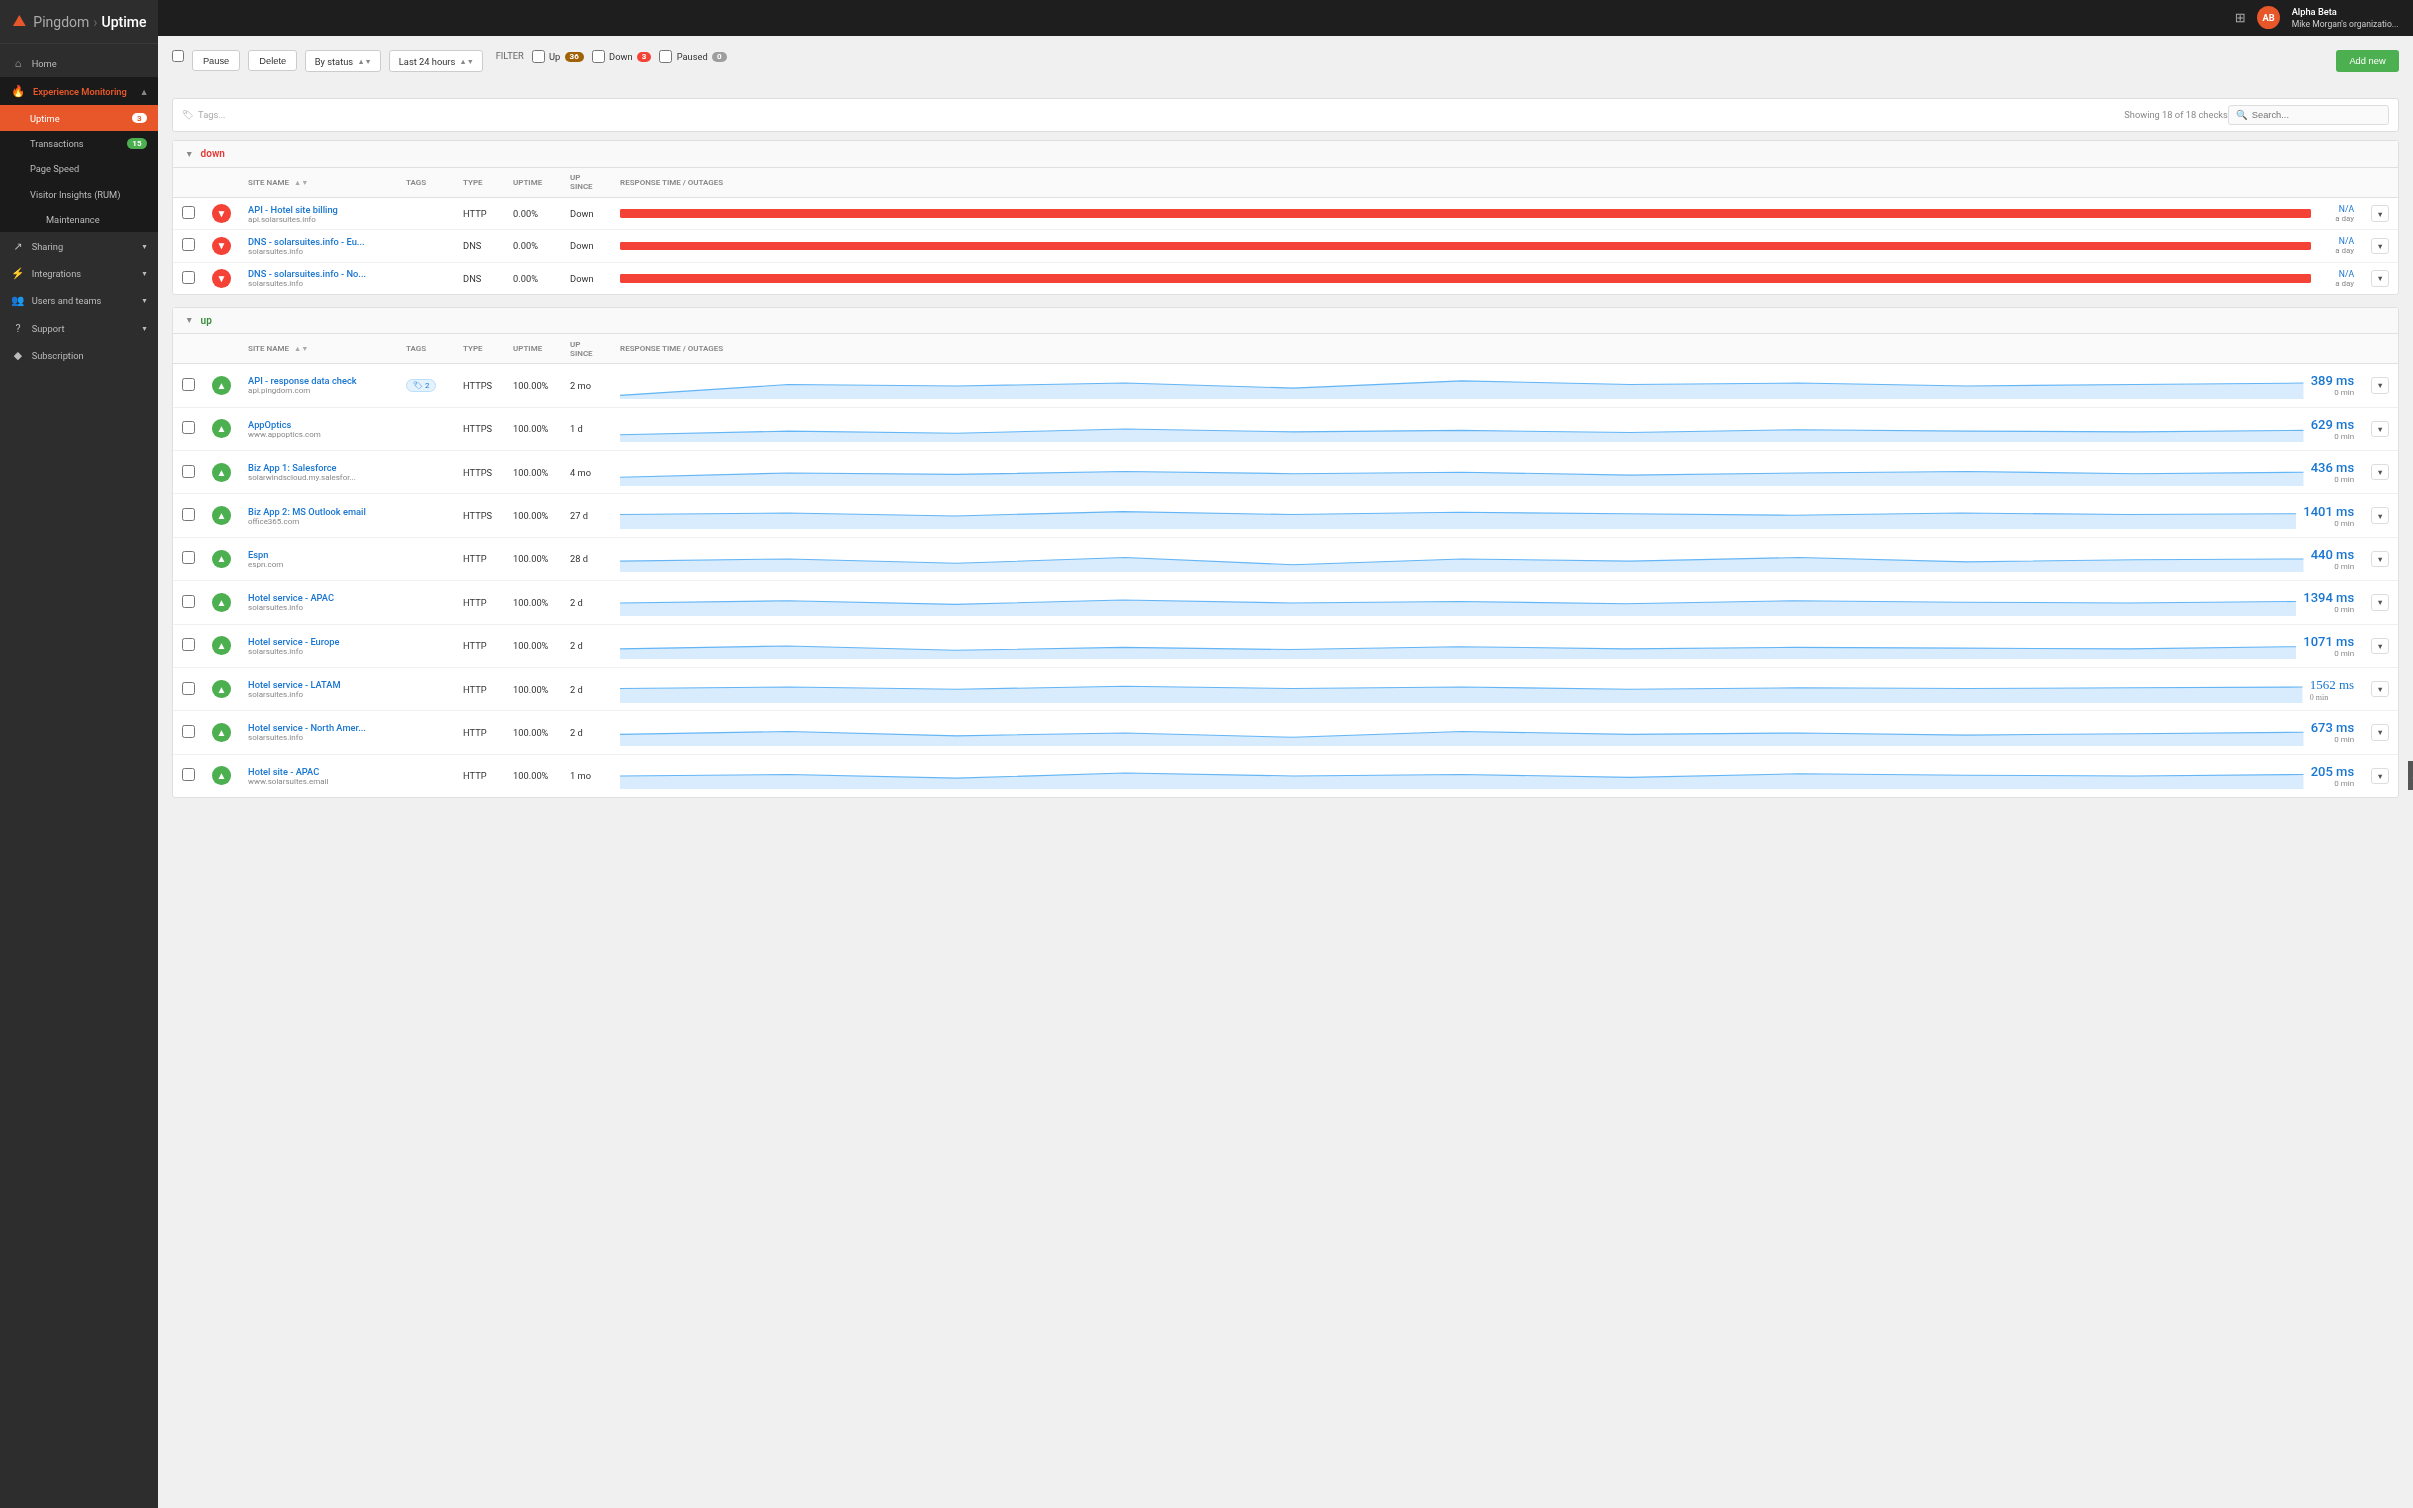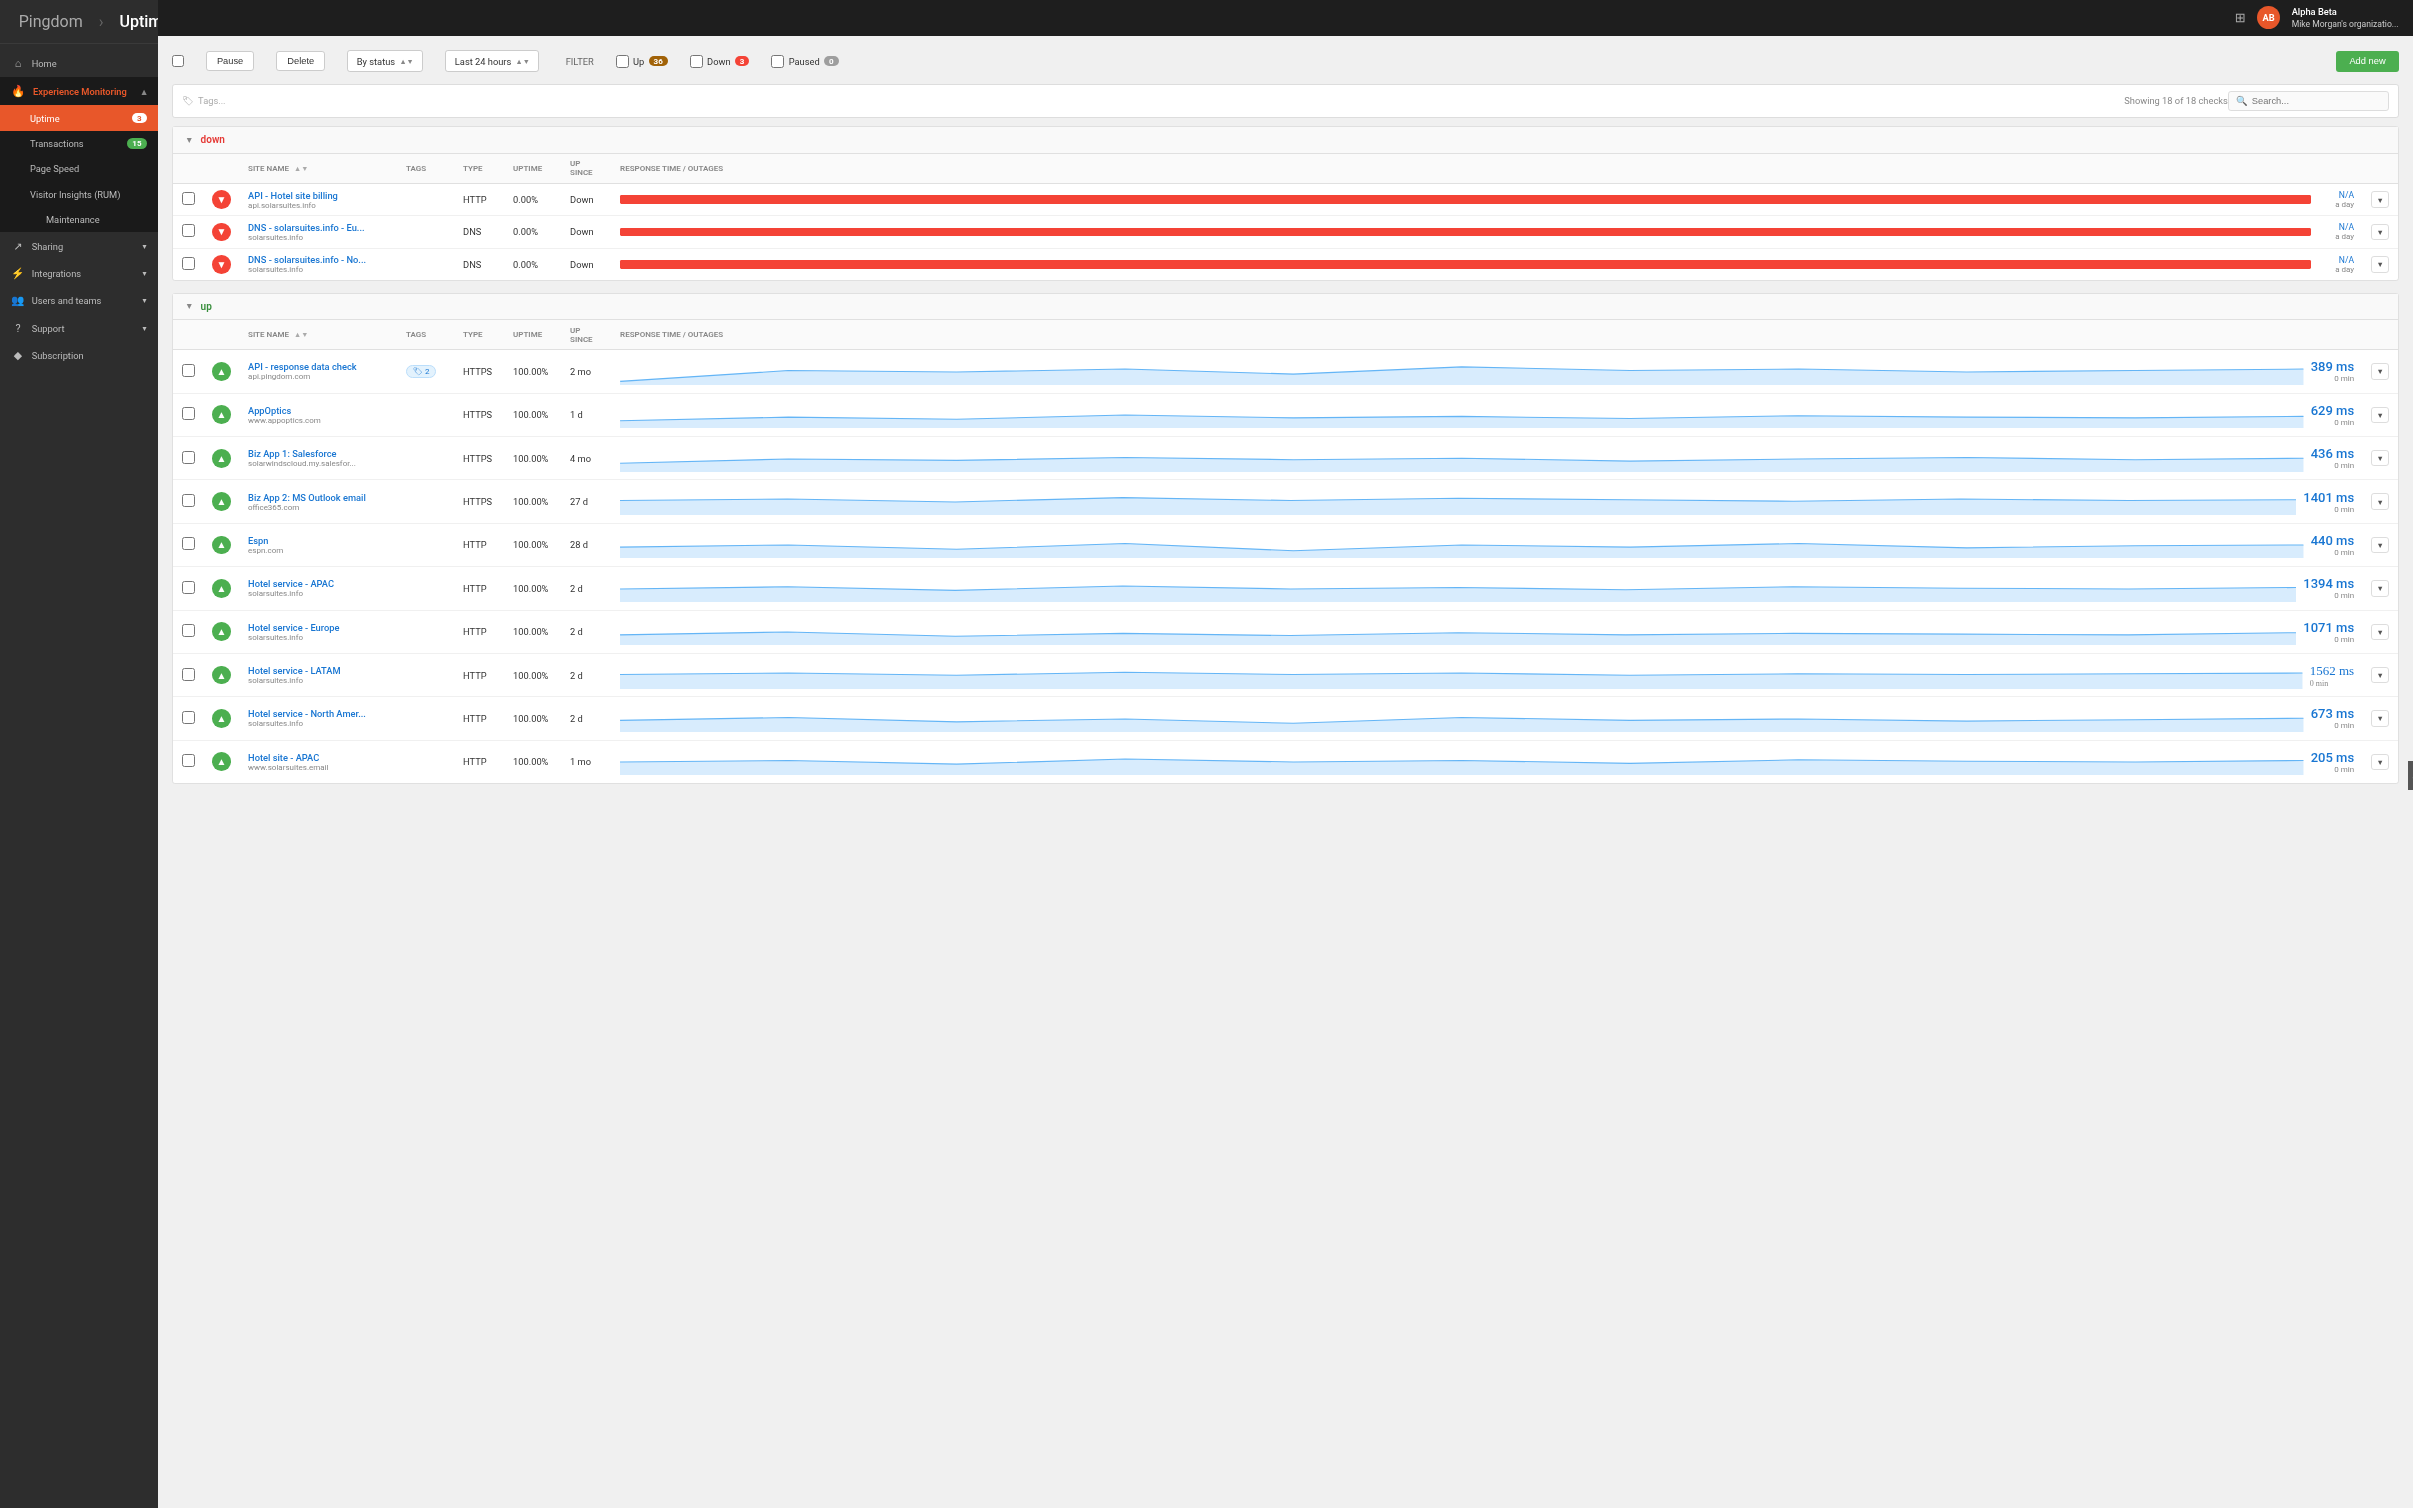--- a/index.html
+++ b/index.html
@@ -2,21 +2,21 @@
 <html style="font-size:11.5px"><head>
   <meta charset="utf-8">
   <style>
     * { box-sizing: border-box; margin: 0; padding: 0; }
     body { font-family: -apple-system, BlinkMacSystemFont, 'Segoe UI', Roboto, sans-serif; background: #f5f5f5; display: flex; height: 100vh; overflow: hidden; font-size: 9.3px; }
 
     
     .sidebar { width: 158px; background: #2d2d2d; color: #ccc; display: flex; flex-direction: column; flex-shrink: 0; height: 100vh; overflow-y: auto; }
     .sidebar-header { padding: 10px 11.5px; display: flex; align-items: center; gap: 7.2px; border-bottom: 0.7px solid #3a3a3a; }
     .sidebar-logo { width: 23px; height: 23px; }
-    .sidebar-breadcrumb { font-size: 16px; color: #fff; display: flex; align-items: center; gap: 16px; }
+    .sidebar-breadcrumb { font-size: 14px; color: #fff; display: flex; align-items: center; gap: 4px; }
     .sidebar-nav { flex: 1; padding: 5.7px 0; }
     .nav-item { display: flex; align-items: center; gap: 7.2px; padding: 7.2px 11.5px; cursor: pointer; color: #bbb; font-size: 9.3px; position: relative; }
     .nav-item.active { background: #e8572a; color: #fff; }
     .nav-item .icon { width: 13px; text-align: center; font-size: 10.8px; }
     .nav-item .badge { background: #e8572a; color: #fff; border-radius: 7.2px; padding: 0.7px 5px; font-size: 8px; font-weight: bold; margin-left: auto; }
     .nav-item .badge.green { background: #4caf50; }
     .nav-item.active .badge { background: #fff; color: #e8572a; }
     .nav-item .chevron { margin-left: auto; font-size: 8px; }
     .experience-section { background: #1a1a1a; }
     .experience-header { display: flex; align-items: center; gap: 7.2px; padding: 7.2px 11.5px; color: #e8572a; font-weight: 600; font-size: 9.3px; cursor: pointer; }
@@ -28,21 +28,21 @@
     .topbar-right { display: flex; align-items: center; gap: 11.5px; }
     .grid-icon { color: #aaa; font-size: 13px; cursor: pointer; }
     .user-avatar { width: 23px; height: 23px; border-radius: 50%; background: #e8572a; display: flex; align-items: center; justify-content: center; color: #fff; font-weight: bold; font-size: 9.3px; }
     .user-info { color: #ccc; font-size: 8.6px; line-height: 1.4; }
     .user-info .name { color: #fff; font-weight: 500; font-size: 9.3px; }
 
     .content { flex: 1; overflow-y: auto; background: #f0f0f0; }
     .content-inner { padding: 14.4px; }
 
     
-    .toolbar { display: flex; align-items: center; gap: 22px; margin-bottom: 12px; }
+    .toolbar { display: flex; align-items: flex-start; gap: 8px; margin-bottom: 26px; }
     .toolbar-checkbox { width: 11.5px; height: 11.5px; }
     .btn { padding: 4.3px 10px; border-radius: 2.9px; border: 0.7px solid #ccc; background: #fff; cursor: pointer; font-size: 9.3px; color: #333; }
     .select-btn { display: flex; align-items: center; gap: 4.3px; padding: 4.3px 8.6px; border: 0.7px solid #ccc; background: #fff; border-radius: 2.9px; cursor: pointer; font-size: 9.3px; color: #333; }
     .select-btn .caret { font-size: 7.2px; color: #888; }
     .filter-label { font-size: 9.3px; color: #666; margin-left: 4.3px; }
     .filter-item { display: flex; align-items: center; gap: 4.3px; font-size: 9.3px; color: #333; }
     .filter-badge { border-radius: 7.2px; padding: 0.7px 5px; font-size: 8px; font-weight: bold; color: #fff; }
     .badge-up { background: #a16207; }
     .badge-down { background: #f44336; }
     .badge-paused { background: #9e9e9e; }

